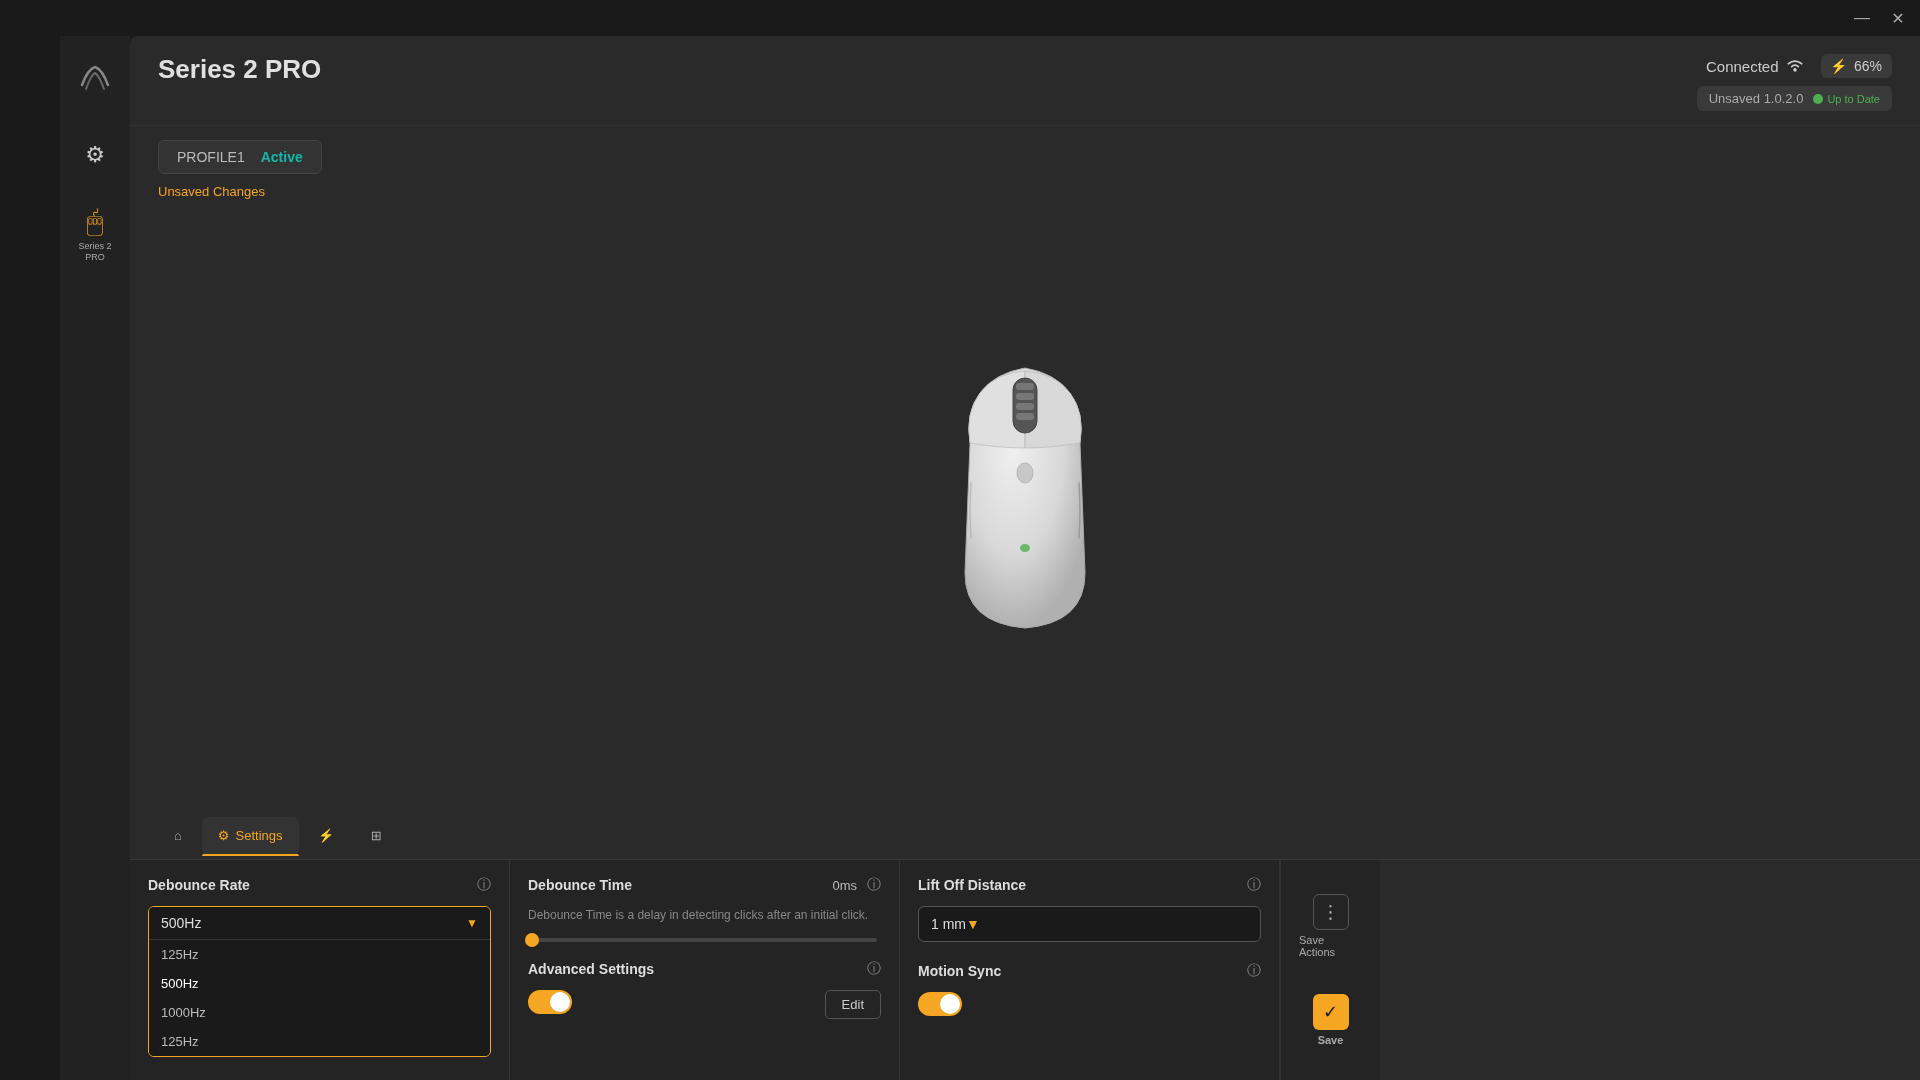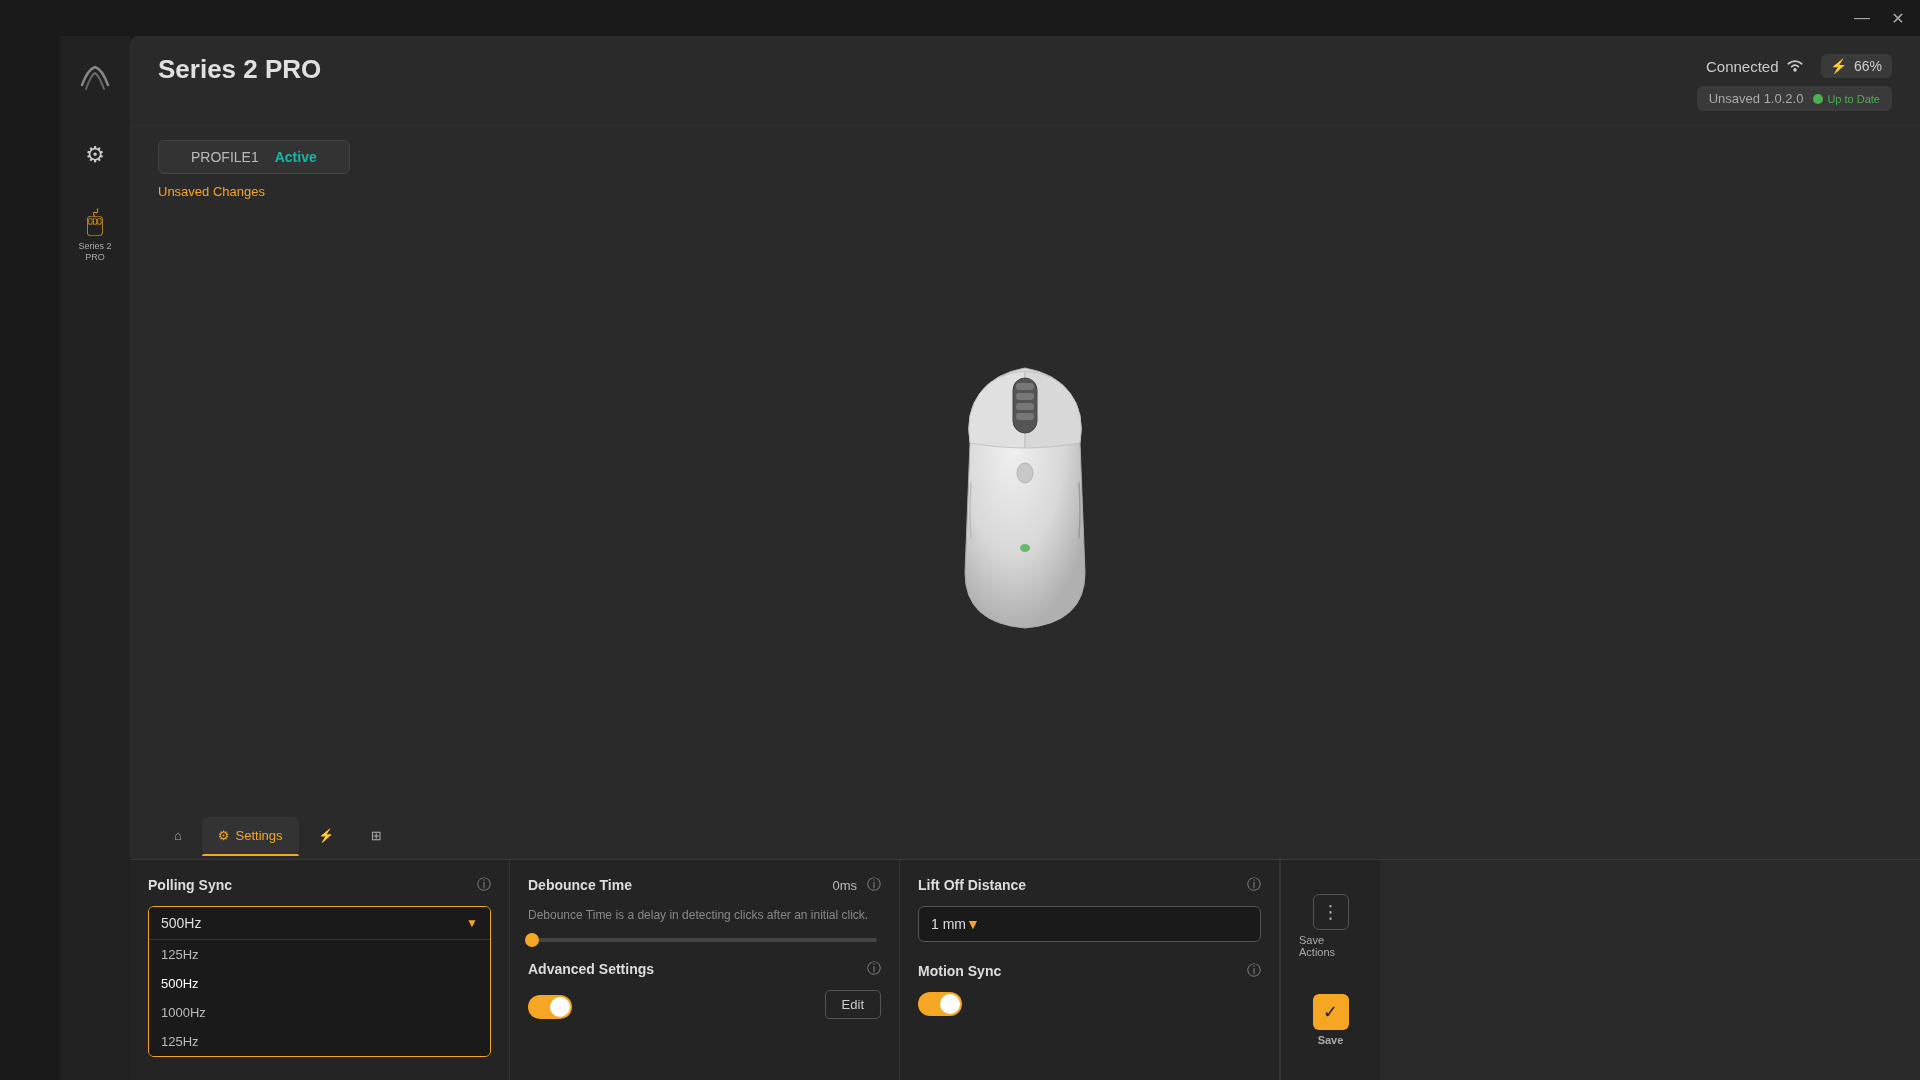--- a/index.html
+++ b/index.html
@@ -193,21 +193,21 @@
       padding: 14px 28px 8px 28px;
     }
 
     .profile-item {
       display: inline-flex;
       align-items: center;
       gap: 16px;
       background: #333;
       border: 1px solid #444;
       border-radius: 6px;
-      padding: 8px 32px;
+      padding: 8px 18px;
     }
 
     .profile-name {
       font-size: 14px;
       color: #bbb;
       font-weight: 500;
     }
 
     .profile-active-badge {
       font-size: 14px;
@@ -407,21 +407,21 @@
       top: -5px;
       left: 0%;
       cursor: pointer;
       transform: translateX(-50%);
     }
 
     
     .advanced-panel-content {
       display: flex;
       justify-content: space-between;
-      align-items: flex-end;
+      align-items: flex-start;
     }
 
     .toggle-switch {
       width: 44px;
       height: 24px;
       border-radius: 12px;
       background: #f5a623;
       position: relative;
       cursor: pointer;
       flex-shrink: 0;
@@ -672,21 +672,21 @@
       </button>
       <button class="tab-btn">
         <span>⊞</span>
       </button>
     </div>
 
     <div class="bottom-panels">
 
       <div class="panel panel-polling">
         <div class="panel-header">
-          <span class="panel-title">Polling Sync</span>
+          <span class="panel-title">Debounce Rate</span>
           <span class="panel-info-icon">ⓘ</span>
         </div>
         <div class="polling-dropdown">
           <div class="dropdown-selected">
             <span>500Hz</span>
             <span class="dropdown-arrow">▼</span>
           </div>
           <div class="dropdown-list">
             <div class="dropdown-option">125Hz</div>
             <div class="dropdown-option selected">500Hz</div>

